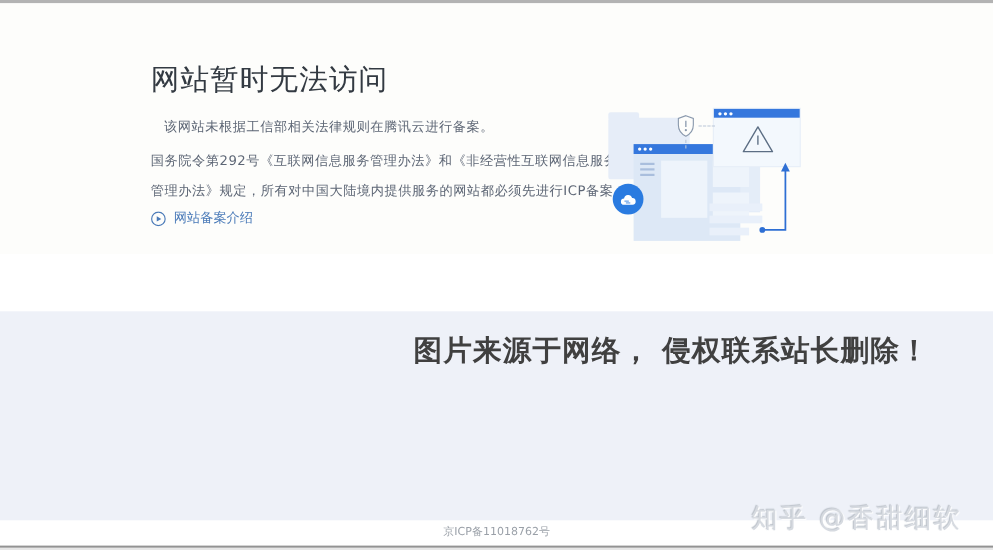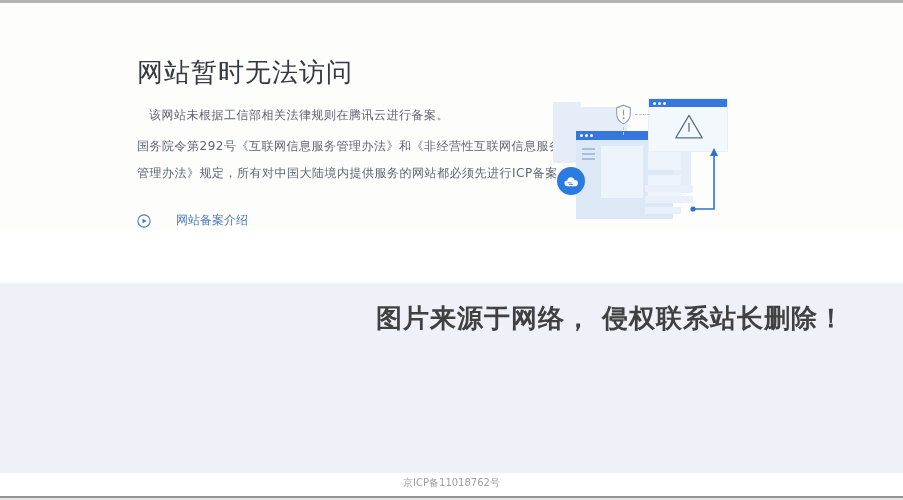--- a/index.html
+++ b/index.html
@@ -12,21 +12,21 @@
   .top-bar{position:absolute;top:0;left:0;width:100%;height:3px;background:#b3b3b3;}
   .top-hairline{position:absolute;top:13px;left:0;width:100%;height:1px;background:#f1f0ec;}
   .bottom-bar{position:absolute;top:496px;left:0;width:100%;height:2px;background:#939393;}
   .bottom-bar-light{position:absolute;top:498px;left:0;width:100%;height:2px;background:#e6e6e6;}
 
   
   .hero{position:absolute;top:3px;left:0;width:100%;height:228px;background:#fdfdfb;}
   .hero-title{position:absolute;left:137px;top:52px;font-size:26px;font-weight:400;color:#333a42;letter-spacing:1px;}
   .hero-p1{position:absolute;left:137px;top:104px;font-size:12px;color:#5d6675;letter-spacing:.5px;margin-left:12px;}
   .hero-p2{position:absolute;left:137px;top:130px;width:452px;font-size:12px;color:#5d6675;line-height:27px;letter-spacing:.5px;}
-  .intro-link{position:absolute;left:137px;top:209px;display:flex;align-items:center;gap:25px;font-size:12px;color:#4a7ab8;cursor:pointer;text-decoration:none;}
+  .intro-link{position:absolute;left:137px;top:187px;display:flex;align-items:center;gap:7px;font-size:12px;color:#4a7ab8;cursor:pointer;text-decoration:none;}
   .intro-link svg{display:block;}
 
   
   .illus{position:absolute;left:545px;top:88px;width:190px;height:140px;}
   .illus *{box-sizing:border-box;}
   .folder{position:absolute;left:8px;top:16px;width:74px;height:56px;background:#e6edf8;border-radius:2px;}
   .folder-tab{position:absolute;left:0;top:-5px;width:28px;height:6px;background:#e6edf8;border-radius:2px 2px 0 0;}
   .col-panel{position:absolute;left:104px;top:60px;width:42px;height:42px;background:#e4edf8;}
   .win-main{position:absolute;left:31px;top:40px;width:97px;height:88px;background:#dde8f6;}
   .win-main .titlebar{position:absolute;left:0;top:0;width:100%;height:9px;background:#3577dd;}
@@ -159,17 +159,18 @@
   </div>
 
   <div class="lower">
     
   </div>
 
   <div class="green-watermark">图片来源于网络， 侵权联系站长删除！</div>
 
   <div class="icp">京ICP备11018762号</div>
 
+  <div class="photo-credit">知乎 @香甜细软</div>
 
   <div class="bottom-bar"></div>
   <div class="bottom-bar-light"></div>
 
 </div>
 
 </body></html>

